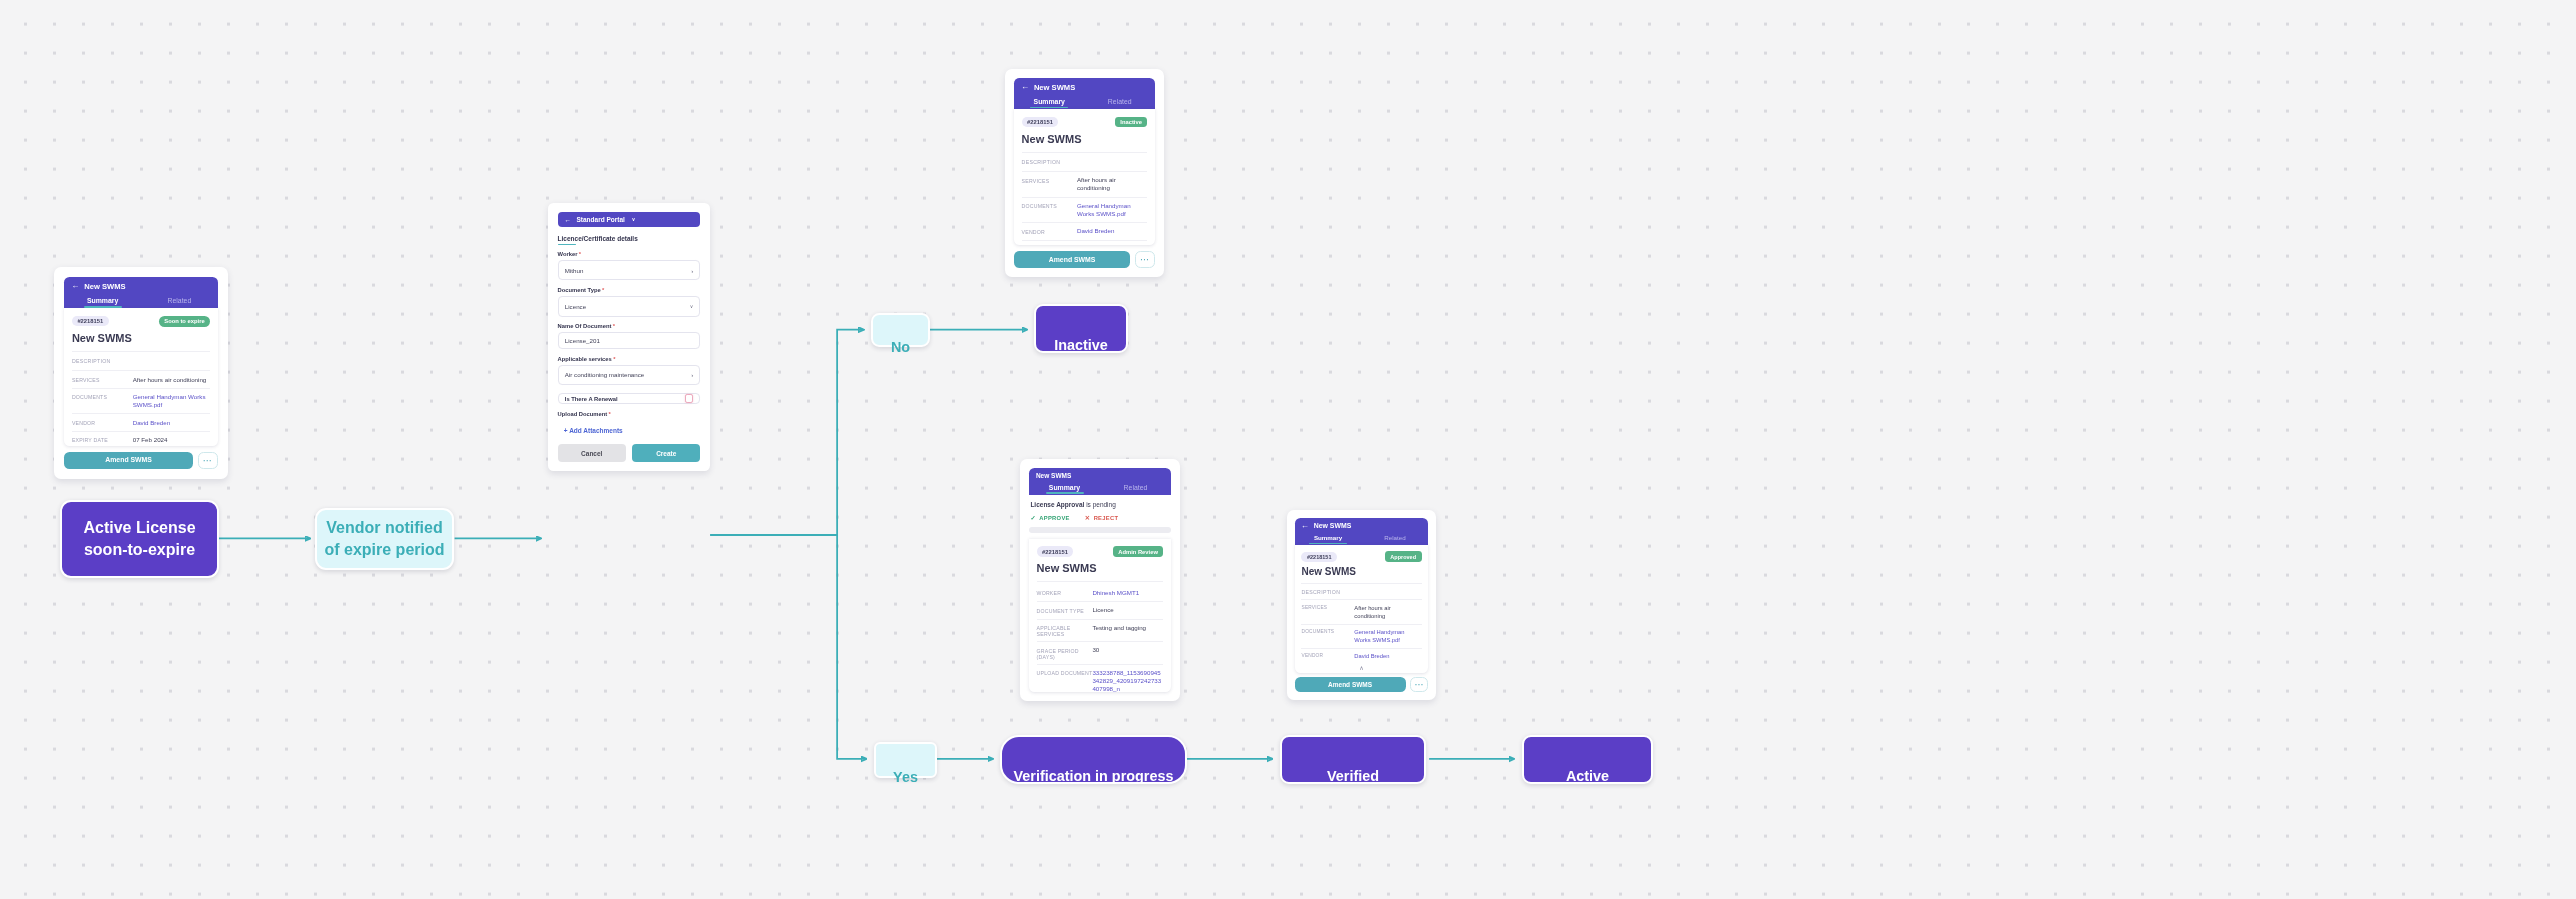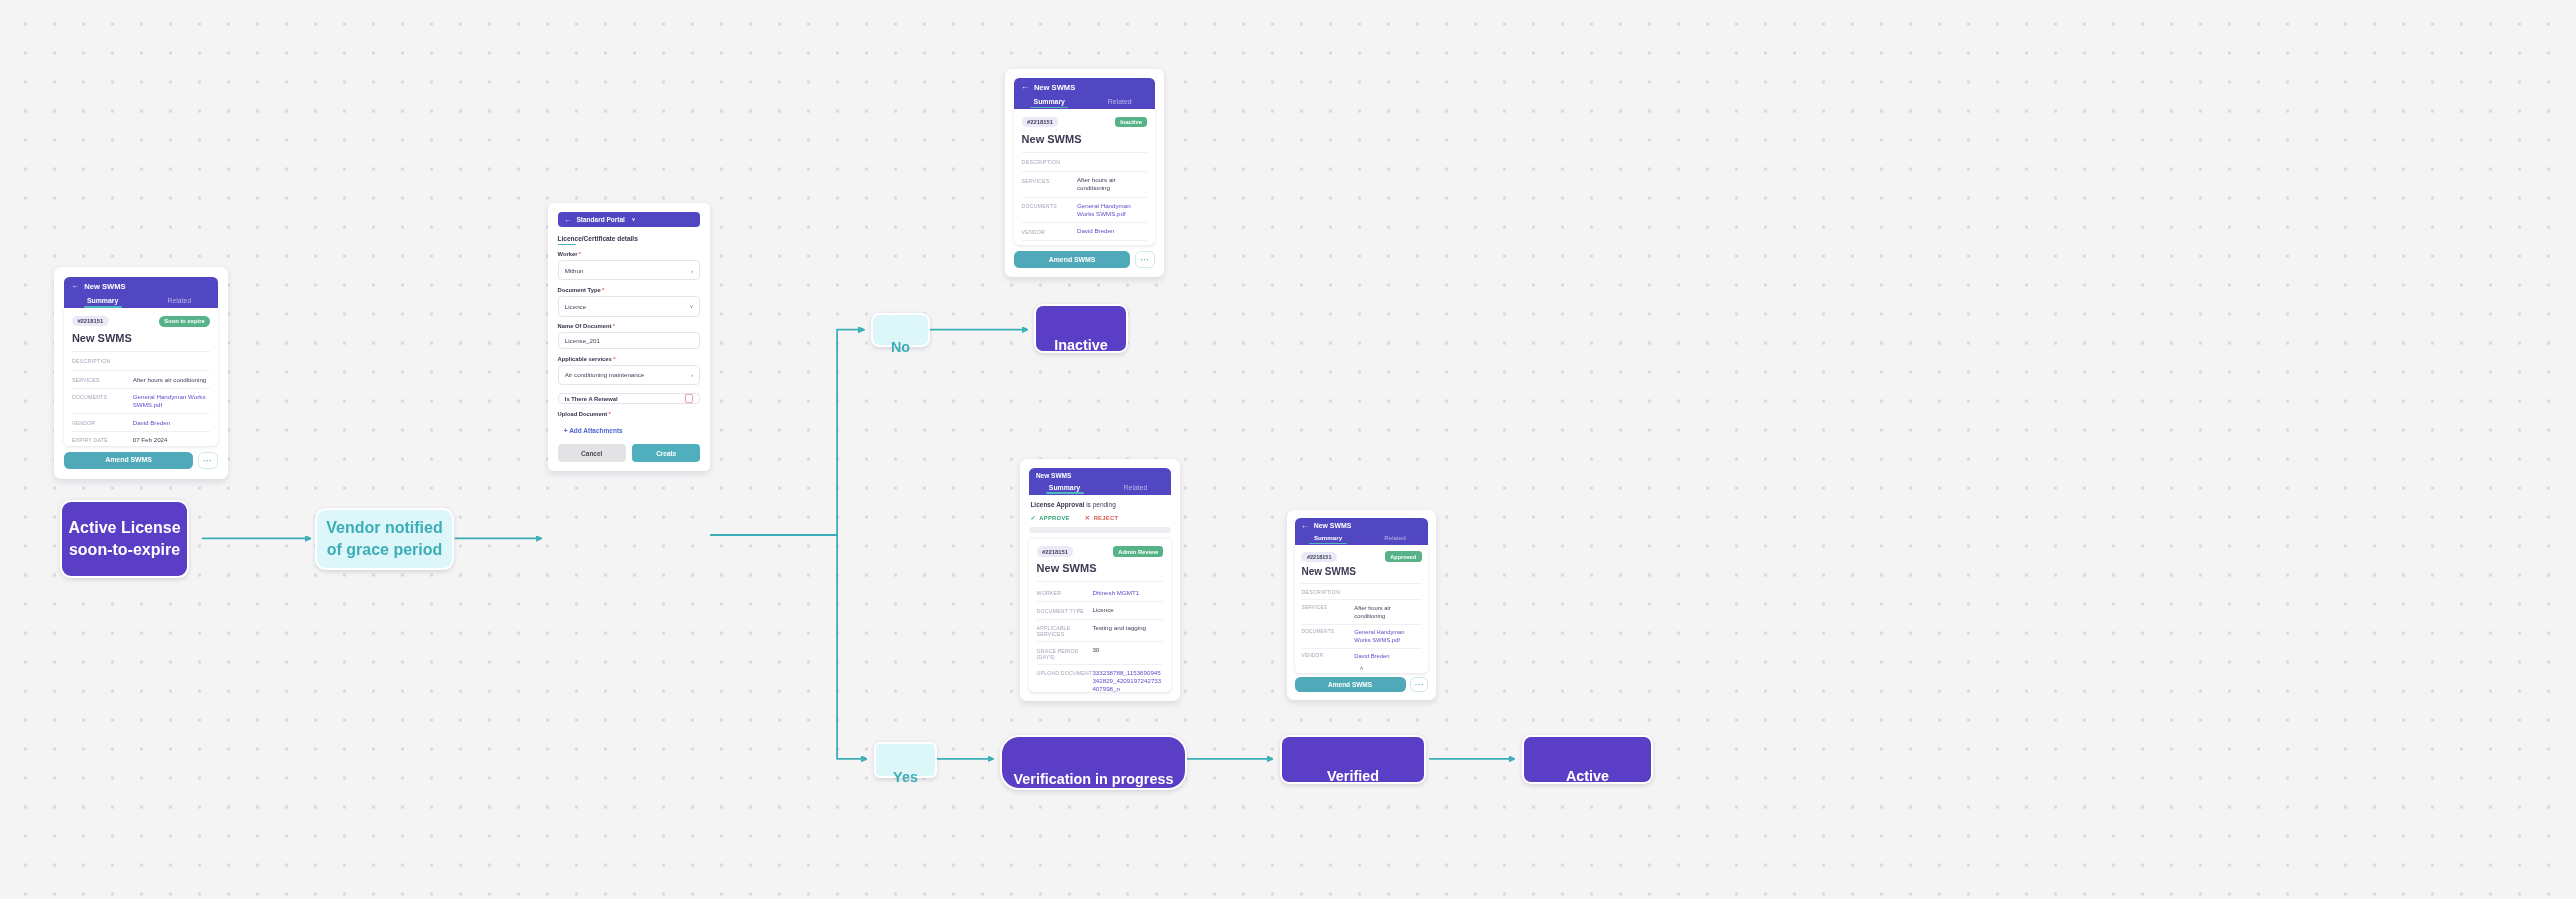--- a/index.html
+++ b/index.html
@@ -109,38 +109,38 @@
     <path d="M293 784 H450" marker-end="url(#arr)"></path>
     <path d="M661 784 H786" marker-end="url(#arr)"></path>
     <path d="M1033 779 H1218 V480 H1256" marker-end="url(#arr)"></path>
     <path d="M1218 779 V1105 H1260" marker-end="url(#arr)"></path>
     <path d="M1353 480 H1494" marker-end="url(#arr)"></path>
     <path d="M1363 1105 H1444" marker-end="url(#arr)"></path>
     <path d="M1727 1105 H1851" marker-end="url(#arr)"></path>
     <path d="M2080 1105 H2203" marker-end="url(#arr)"></path>
   </svg>
 
-  <div class="node solid" style="left:60px;top:500px;width:129px;height:78px">
+  <div class="node solid" style="left:60px;top:500px;width:159px;height:78px">
     <div class="l">Active License</div>
     <div class="l">soon-to-expire</div>
   </div>
   <div class="node light" style="left:315px;top:508px;width:139px;height:62px">
     <div class="l">Vendor notified</div>
-    <div class="l">of grace period</div>
+    <div class="l">of expire period</div>
   </div>
   <div class="node light" style="left:871px;top:313px;width:59px;height:34px;border-radius:8.2px">
     <div class="s">No</div>
   </div>
   <div class="node solid" style="left:1034px;top:304px;width:94px;height:49px;border-radius:9px">
     <div class="s">Inactive</div>
   </div>
   <div class="node light" style="left:874px;top:742px;width:63px;height:36px;border-radius:6px">
     <div class="s">Yes</div>
   </div>
-  <div class="node solid" style="left:1000px;top:735px;width:187px;height:55px;border-radius:19px">
+  <div class="node solid" style="left:1000px;top:735px;width:187px;height:49px;border-radius:19px">
     <div class="s">Verification in progress</div>
   </div>
   <div class="node solid" style="left:1280px;top:735px;width:146px;height:49px;border-radius:9px">
     <div class="s">Verified</div>
   </div>
   <div class="node solid" style="left:1522px;top:735px;width:131px;height:49px;border-radius:9px">
     <div class="s">Active</div>
   </div>
 
   <div class="phone" style="left:54px;top:267px;width:174px;height:212px">

